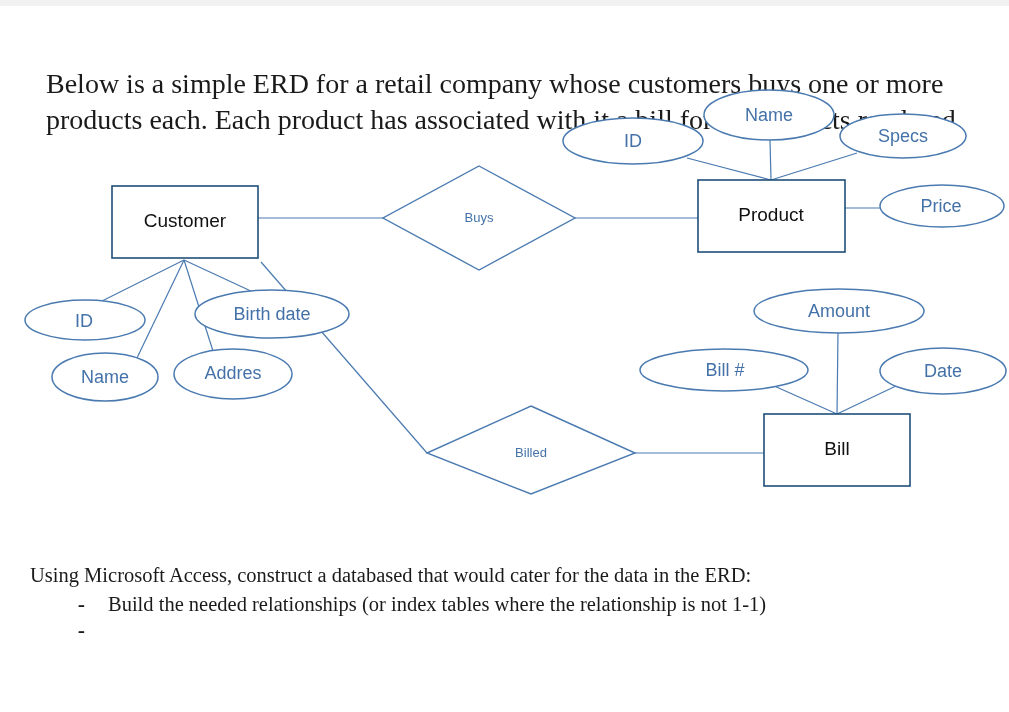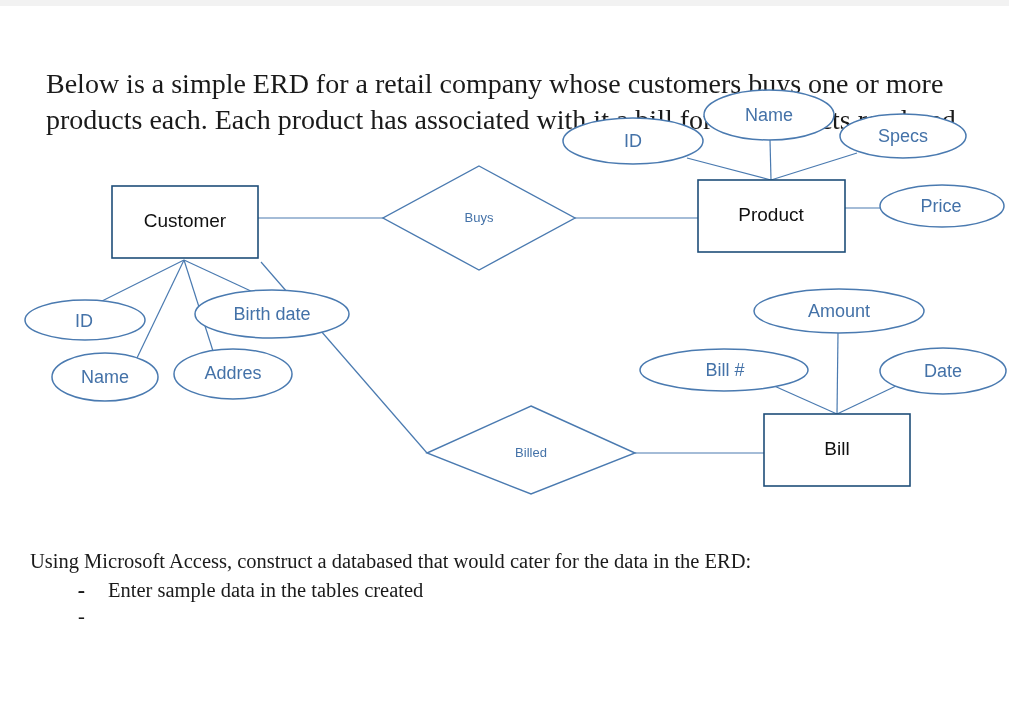--- a/index.html
+++ b/index.html
@@ -97,21 +97,21 @@
   #tasks {
     position: absolute;
     left: 30px;
     top: 548px;
     width: 960px;
     font-size: 20.5px;
     line-height: 1.30;
     color: #1a1a1a;
   }
   #tasks .lead {
-    margin: 0 0 2px 0;
+    margin: 14px 0 2px 0;
   }
   #tasks ul {
     list-style: none;
     margin: 0;
     padding: 0 0 0 48px;
   }
   #tasks li {
     position: relative;
     padding-left: 30px;
     margin: 0;
@@ -235,22 +235,22 @@
 </svg>
 
 <div id="tasks">
   <p class="lead">Using Microsoft Access, construct a databased that would cater for the data in the ERD:</p>
   <ul>
     <li>
       <span class="dash">-</span>
     </li>
     <li>
       <span class="dash">-</span>
-    </li>
-    <li>
-      <span class="dash">-</span>
-      <span>Enter sample data in the tables created</span>
+      <span>Build the needed relationships (or index tables where the relationship is not 1-1)</span>
+    </li>
+    <li>
+      <span class="dash">-</span>
     </li>
     <li>
       <span class="dash">-</span>
     </li>
   </ul>
 </div>
 
 </body></html>

